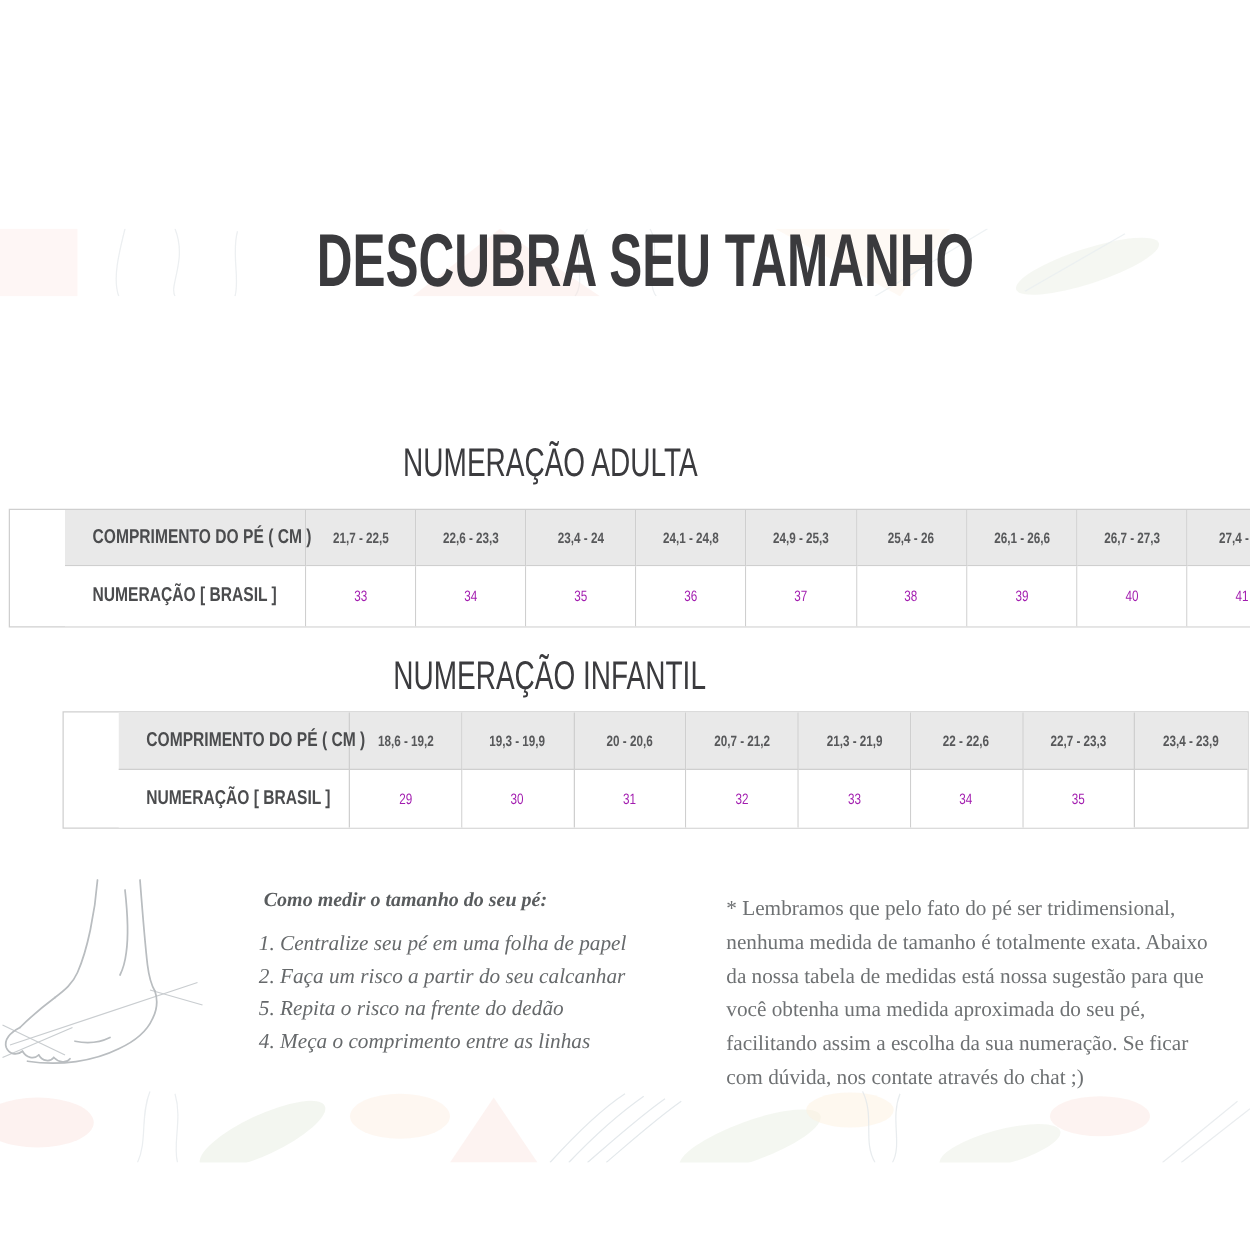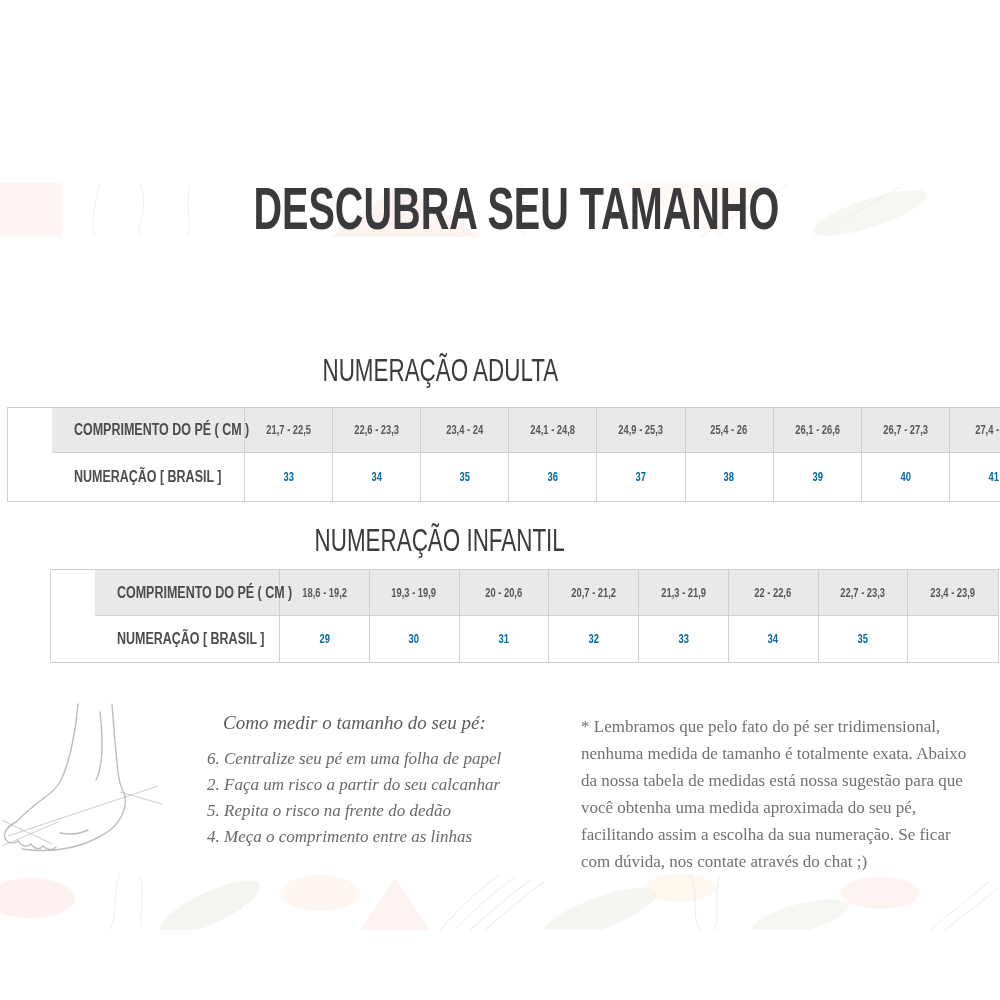--- a/index.html
+++ b/index.html
@@ -29,30 +29,30 @@
 
   
   .size-table{position:absolute;display:grid;border:1px solid #cfcfcf;background:#fff;padding-left:44px;}
   #adult-table{left:7px;top:407px;width:986px;grid-template-columns:193px repeat(9,1fr);grid-template-rows:45px 48px;}
   #kids-table{left:50px;top:569px;width:903px;grid-template-columns:185px repeat(8,1fr);grid-template-rows:46px 46px;}
   .cell{
     display:flex;align-items:center;justify-content:center;
     border-right:1px solid #cfcfcf;font-size:12px;line-height:1;
   }
   .cell.th{background:#e9e9e9;border-bottom:1px solid #cfcfcf;font-weight:700;color:#57585a;}
-  .cell.td{background:#ffffff;font-weight:700;color:#0369a1;}
+  .cell.td{background:#ffffff;font-weight:400;color:#a21caf;}
   .cell.lbl{justify-content:flex-start;padding-left:22px;font-size:16px;font-weight:700;color:#4b4c4e;}
   .cols-10 .cell:nth-child(10n){border-right:none;}
   .cols-9  .cell:nth-child(9n){border-right:none;}
 
   
   #foot-figure{position:absolute;left:0;top:700px;width:190px;height:160px;}
   #how-to{position:absolute;left:207px;top:712px;width:330px;
     font-family:"Liberation Serif","DejaVu Serif",serif;font-style:italic;color:#66696b;}
-  #how-to .howto-heading{font-size:19px;font-weight:400;color:#595c5e;margin:0 0 12px 16px;}
+  #how-to .howto-heading{font-size:16px;font-weight:700;color:#595c5e;margin:0 0 12px 4px;}
   #how-to .step{font-size:17px;line-height:26px;}
   #note-block{position:absolute;left:581px;top:713px;width:392px;
     font-family:"Liberation Serif","DejaVu Serif",serif;
     font-size:17px;line-height:27px;color:#6e7173;}
 </style>
 </head>
 <body>
 
 <div id="canvas">
 
@@ -247,21 +247,21 @@
       <path d="M31 144 C34 149 40 150 43 146"></path>
       <path d="M43 146 C47 150 53 151 56 147"></path>
       <path d="M22 149 C48 153 75 149 95 139 C108 133 118 124 122 115 C126 107 126 99 124 93"></path>
       <path d="M60 133 C70 135 80 134 88 130"></path>
     </g>
   </svg>
 
   <div id="how-to">
     <p class="howto-heading">Como medir o tamanho do seu pé:</p>
     <div>
-        <div class="step">6. Centralize seu pé em uma folha de papel</div>
+        <div class="step">1. Centralize seu pé em uma folha de papel</div>
         <div class="step">2. Faça um risco a partir do seu calcanhar</div>
         <div class="step">5. Repita o risco na frente do dedão</div>
         <div class="step">4. Meça o comprimento entre as linhas</div>
       </div>
   </div>
 
   <div id="note-block">* Lembramos que pelo fato do pé ser tridimensional, nenhuma medida de tamanho é totalmente exata. Abaixo da nossa tabela de medidas está nossa sugestão para que você obtenha uma medida aproximada do seu pé, facilitando assim a escolha da sua numeração. Se ficar com dúvida, nos contate através do chat ;)</div>
 
 </div>
 

